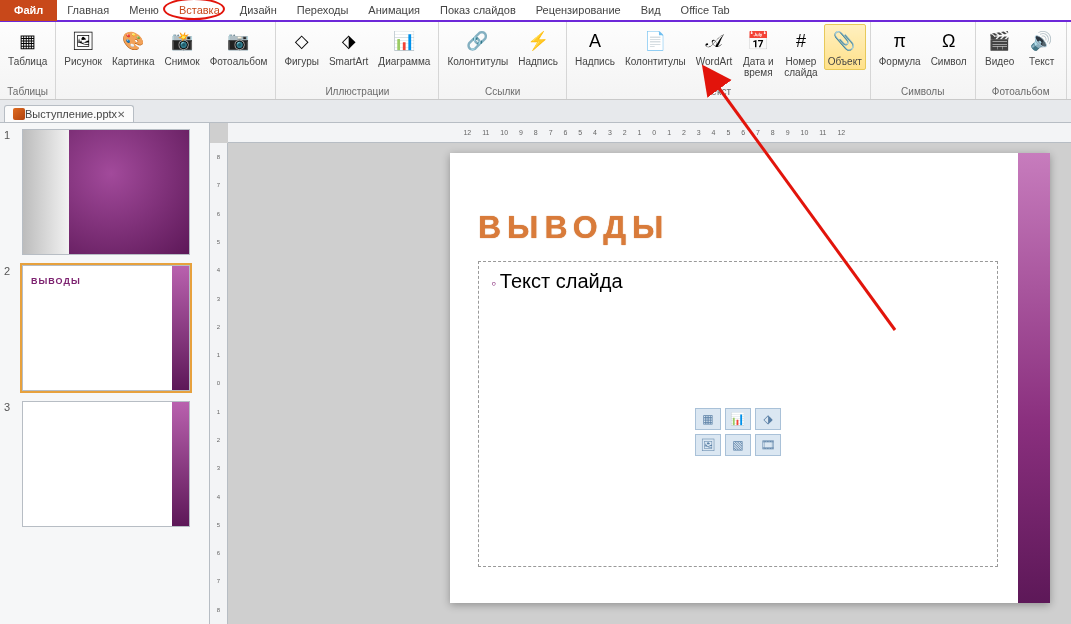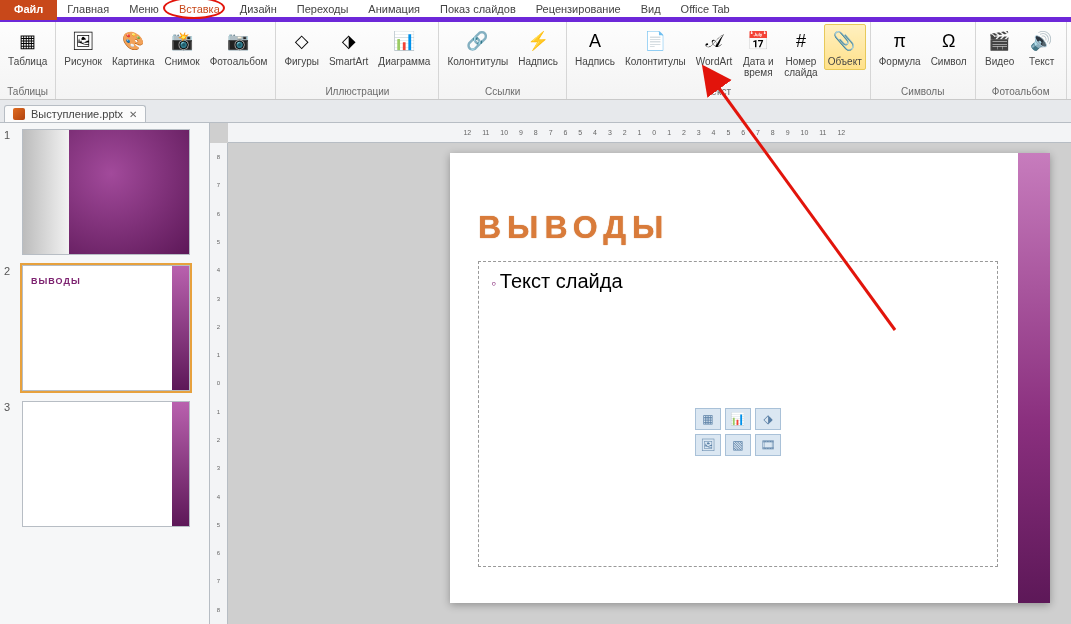--- a/index.html
+++ b/index.html
@@ -1,37 +1,37 @@
 <!DOCTYPE html>
 <html><head>
 <meta charset="utf-8">
 <style>
 * { margin: 0; padding: 0; box-sizing: border-box; font-family: "Segoe UI", Tahoma, sans-serif; }
 body { width: 1071px; height: 624px; background: #fff; overflow: hidden; position: relative; }
 
 
-.menu-tabs { display: flex; align-items: center; background: #fff; border-bottom: 5px solid #6d28d9; height: 22px; font-size: 11px; }
+.menu-tabs { display: flex; align-items: center; background: #fff; border-bottom: 2px solid #6d28d9; height: 22px; font-size: 11px; }
 .file-tab { background: #c8481a; color: #fff; padding: 3px 14px; height: 22px; display: flex; align-items: center; font-weight: bold; cursor: pointer; }
 .tab { padding: 3px 10px; color: #444; cursor: pointer; position: relative; }
 .tab.active { color: #c8481a; }
 .circle-annot { position: absolute; top: -3px; left: -6px; width: 62px; height: 22px; border: 2px solid #e2140b; border-radius: 50%; pointer-events: none; }
 
 
 .ribbon { display: flex; background: linear-gradient(#fdfdfd,#f4f4f4); border-bottom: 1px solid #c9c9c9; height: 78px; }
 .rgroup { display: flex; flex-direction: column; border-right: 1px solid #d6d6d6; padding: 2px 4px 0; }
 .rgroup .items { display: flex; flex: 1; align-items: flex-start; gap: 2px; }
 .rgroup .glabel { text-align: center; font-size: 10px; color: #6a6a6a; padding: 1px 0 2px; }
 .rbtn { display: flex; flex-direction: column; align-items: center; justify-content: flex-start; padding: 2px 3px; min-width: 40px; cursor: pointer; border: 1px solid transparent; border-radius: 2px; }
 .rbtn.highlight { background: linear-gradient(#fff0c0,#ffe18a); border: 1px solid #e7c95a; }
 .rbtn .icn { width: 28px; height: 28px; display: flex; align-items: center; justify-content: center; }
 .rbtn .lbl { font-size: 10px; color: #444; text-align: center; line-height: 11px; margin-top: 1px; white-space: pre; }
 
 
 .doc-tabs { background: #e7e9ec; height: 23px; display: flex; align-items: flex-end; border-bottom: 1px solid #b7bdc4; padding-left: 4px; }
-.doc-tab { background: #fbfbfb; border: 1px solid #b7bdc4; border-bottom: none; border-radius: 3px 3px 0 0; padding: 2px 8px; font-size: 11px; color: #444; display: flex; align-items: center; gap: 6px; }
+.doc-tab { background: #fbfbfb; border: 1px solid #b7bdc4; border-bottom: none; border-radius: 3px 3px 0 0; padding: 2px 8px; font-size: 11px; color: #444; display: flex; align-items: center; }
 .doc-tab .pp-ico { width: 12px; height: 12px; background: linear-gradient(135deg,#e06b1f,#b0420e); border-radius: 2px; }
 .doc-tab .x { color: #666; font-size: 10px; cursor: pointer; }
 
 
 .workspace { display: flex; height: 501px; background: #cfcfcf; }
 
 
 .leftpanel { width: 210px; background: #f6f7f8; display: flex; flex-direction: column; border-right: 1px solid #b7bdc4; }
 .lp-tabs { display: flex; background: #eceef0; font-size: 11px; border-bottom: 1px solid #c5cad0; }
 .lp-tab { padding: 3px 12px; border-right: 1px solid #c5cad0; color: #555; cursor: pointer; }

